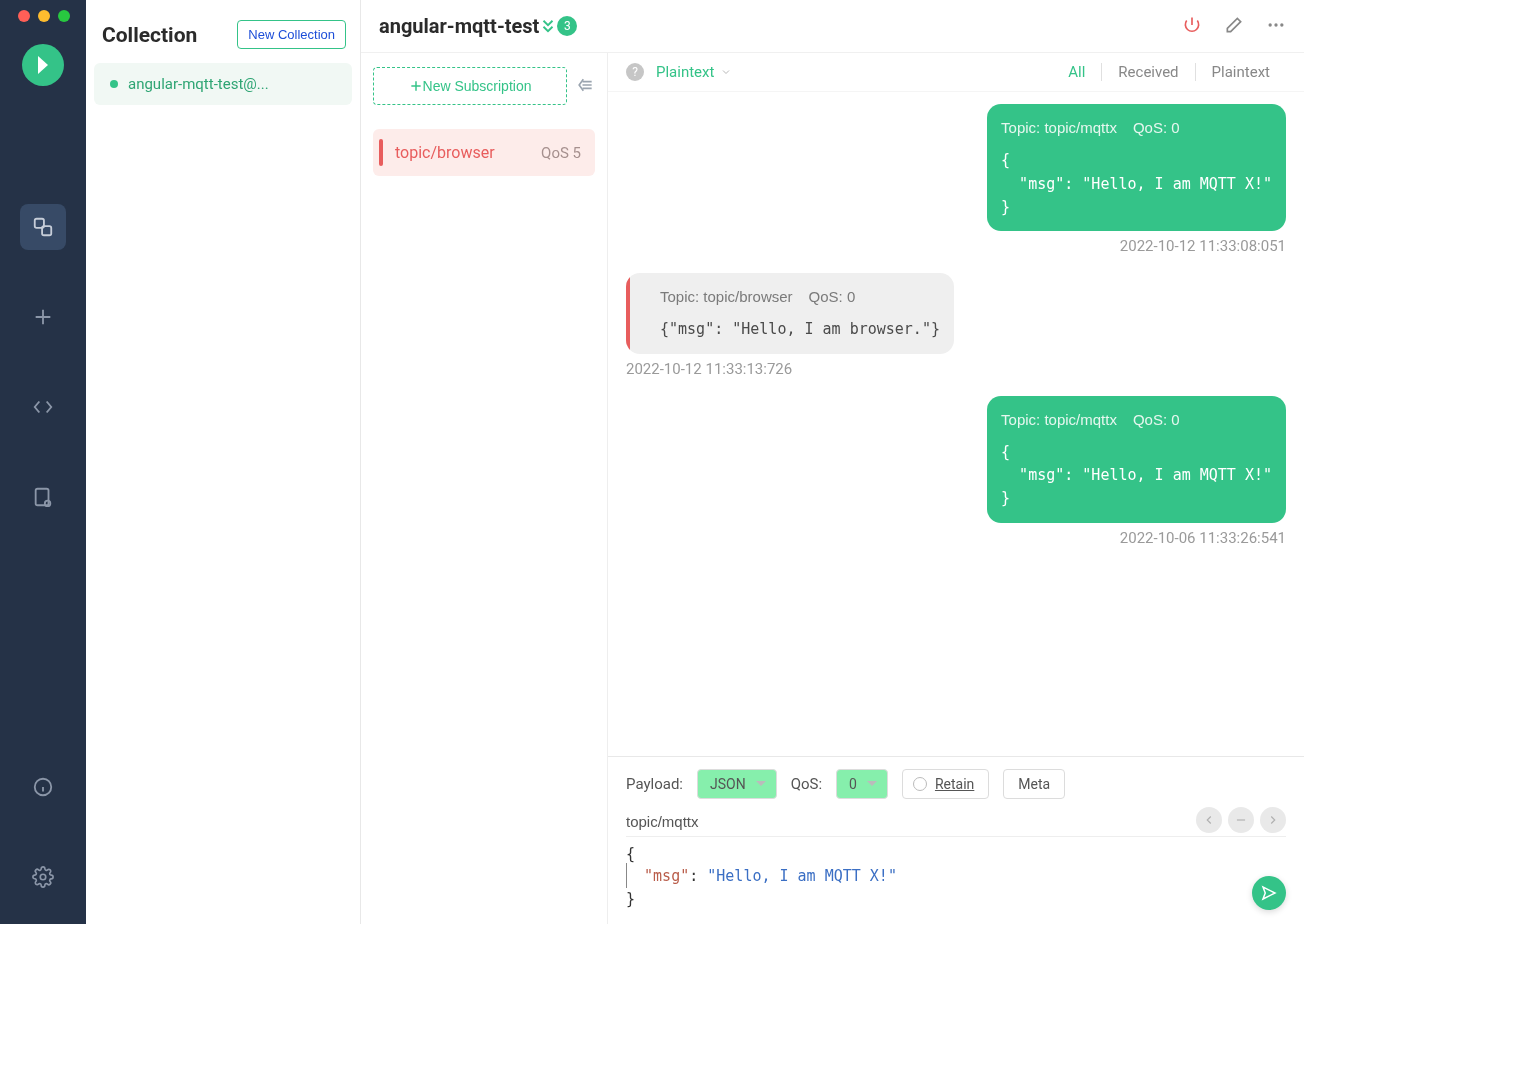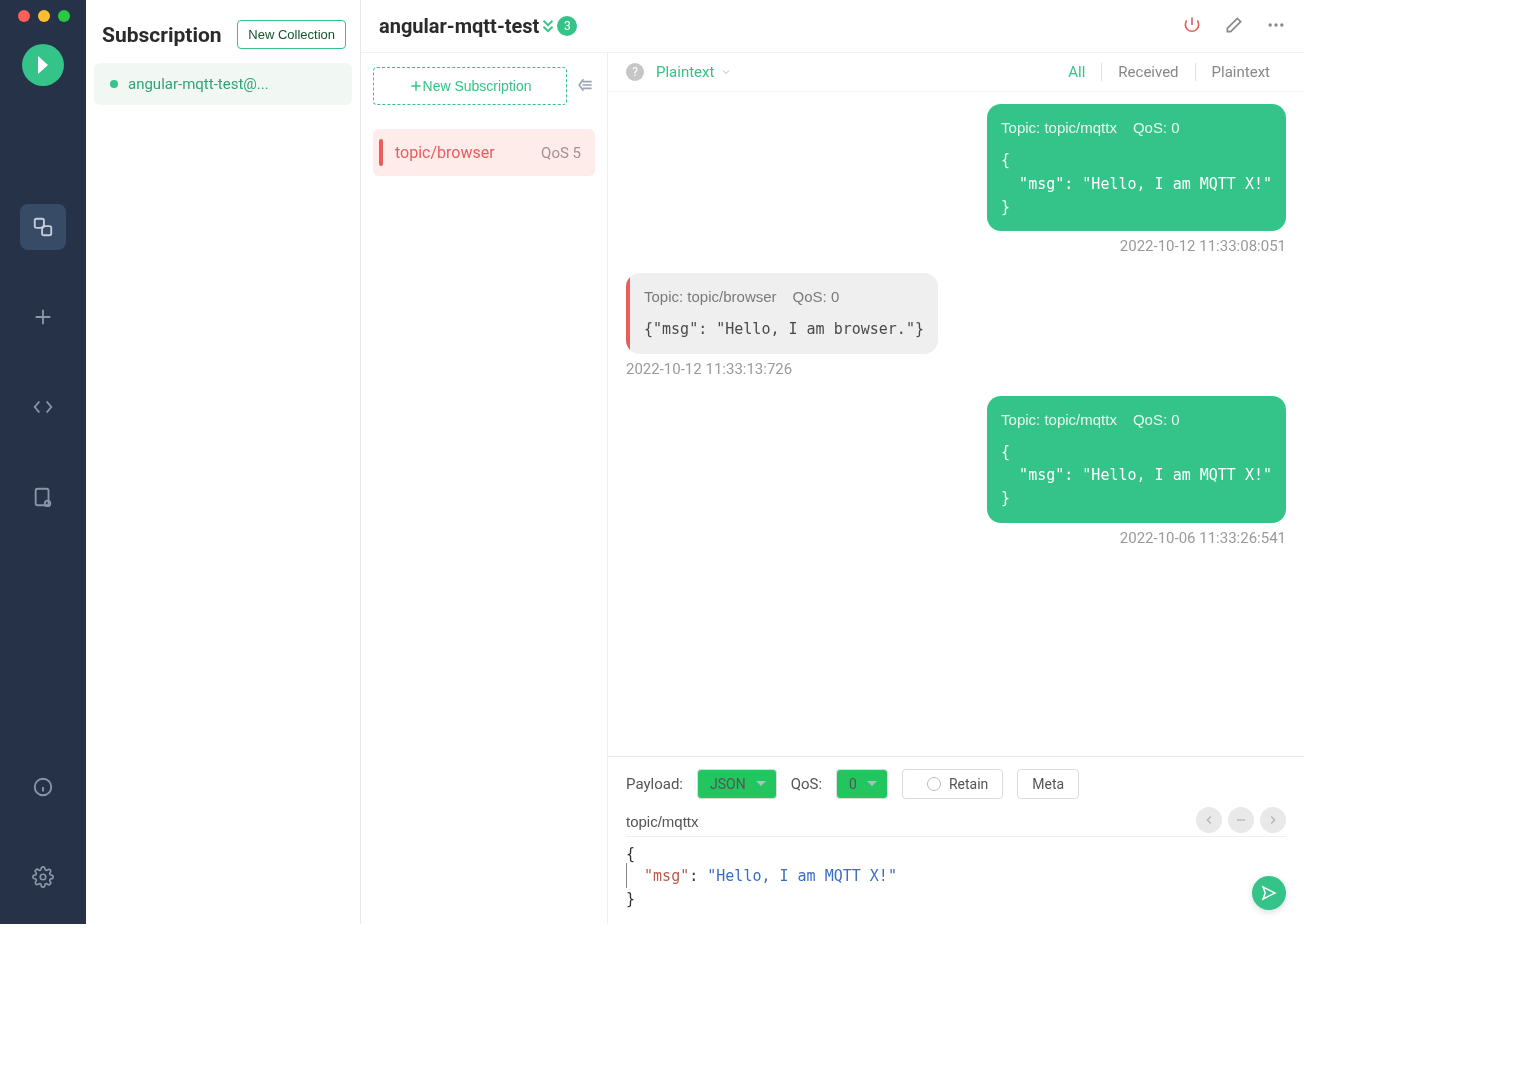--- a/index.html
+++ b/index.html
@@ -20,21 +20,21 @@
 .rail .nav-btn { width: 46px; height: 46px; border-radius: 8px; display: flex; align-items: center; justify-content: center; color: #8b96a8; cursor: pointer; }
 .rail .nav-btn.active { background: #374a66; color: #c6cdd8; }
 .rail .nav-btn svg { width: 22px; height: 22px; }
 .rail .nav-gap { height: 28px; }
 .rail .spacer { flex: 1; }
 
 
 .sidebar { width: 275px; border-right: 1px solid #e8e8e8; display: flex; flex-direction: column; }
 .side-head { display: flex; align-items: center; justify-content: space-between; padding: 20px 14px 14px 16px; }
 .side-head h1 { font-size: 21px; font-weight: 700; color: #2b2b2b; }
-.newcol-btn { border: 1px solid #34c388; color: #14532d; background: #fff; border-radius: 4px; padding: 6px 10px; font-size: 13px; cursor: pointer; }
+.newcol-btn { border: 1px solid #34c388; color: #1d4ed8; background: #fff; border-radius: 4px; padding: 6px 10px; font-size: 13px; cursor: pointer; }
 .conn-item { display: flex; align-items: center; gap: 10px; padding: 12px 16px; background: #f1f8f4; border-radius: 6px; margin: 0 8px; cursor: pointer; }
 .conn-dot { width: 8px; height: 8px; border-radius: 50%; background: #34c388; }
 .conn-name { color: #2fa574; font-size: 15px; white-space: nowrap; overflow: hidden; text-overflow: ellipsis; }
 
 
 .main { flex: 1; display: flex; flex-direction: column; min-width: 0; }
 .main-head { display: flex; align-items: center; padding: 14px 18px; border-bottom: 1px solid #f0f0f0; }
 .main-head .title { font-size: 20px; font-weight: 700; color: #2b2b2b; }
 .main-head .expand-icon { color: #34c388; display: flex; }
 .badge { background: #34c388; color: #fff; width: 20px; height: 20px; border-radius: 50%; display: flex; align-items: center; justify-content: center; font-size: 12px; }
@@ -68,33 +68,33 @@
 .filter-tabs .ft { padding: 0 16px; cursor: pointer; border-left: 1px solid #e0e0e0; }
 .filter-tabs .ft:first-child { border-left: none; }
 .filter-tabs .ft.active { color: #34c388; }
 
 .msg-scroll { flex: 1; overflow: auto; padding: 12px 18px; min-height: 0; }
 .msg-row { display: flex; flex-direction: column; margin-bottom: 18px; }
 .msg-row.sent { align-items: flex-end; }
 .msg-row.recv { align-items: flex-start; }
 .bubble { border-radius: 14px; padding: 12px 14px; max-width: 520px; font-family: "SFMono-Regular", Menlo, Consolas, monospace; font-size: 15px; line-height: 1.55; white-space: pre; overflow-x: auto; }
 .bubble.sent { background: #34c388; color: #fff; }
-.bubble.recv { background: #efefef; color: #4a4a4a; position: relative; padding-left: 18px; }
+.bubble.recv { background: #efefef; color: #4a4a4a; position: relative; padding-left: 34px; }
 .bubble.recv::before { content: ""; position: absolute; left: 0; top: 0; bottom: 0; width: 4px; background: #e85d5d; border-radius: 6px 0 0 6px; }
 .bub-head { display: flex; gap: 16px; margin-bottom: 10px; font-family: -apple-system, sans-serif; font-size: 15px; }
 .bubble.sent .bub-head { color: #e6f7ef; }
 .bubble.recv .bub-head { color: #7a7a7a; }
 .ts { color: #9a9a9a; font-size: 15px; margin-top: 6px; }
 
 
 .composer { border-top: 1px solid #e8e8e8; padding: 12px 18px 14px 18px; position: relative; }
 .comp-row1 { display: flex; align-items: center; gap: 14px; color: #555; font-size: 15px; flex-wrap: wrap; }
-.sel { border: 1px solid #dcdcdc; border-radius: 4px; padding: 6px 30px 6px 12px; font-size: 14px; cursor: pointer; position: relative; color: #555; background: #22c55e; }
+.sel { border: 1px solid #dcdcdc; border-radius: 4px; padding: 6px 30px 6px 12px; font-size: 14px; cursor: pointer; position: relative; color: #555; background: #86efac; }
 .sel::after { content: ""; position: absolute; right: 10px; top: 50%; transform: translateY(-30%); border: 5px solid transparent; border-top-color: #bbb; }
-.retain-btn { border: 1px solid #dcdcdc; border-radius: 4px; padding: 6px 14px 6px 24px; font-size: 14px; cursor: pointer; color: #555; display: flex; align-items: center; gap: 8px; background: #fff; }
+.retain-btn { border: 1px solid #dcdcdc; border-radius: 4px; padding: 6px 14px 6px 10px; font-size: 14px; cursor: pointer; color: #555; display: flex; align-items: center; gap: 8px; background: #fff; text-decoration: underline; }
 .retain-btn .radio { width: 14px; height: 14px; border: 1.5px solid #bbb; border-radius: 50%; }
 .meta-btn { border: 1px solid #dcdcdc; border-radius: 4px; padding: 6px 14px; font-size: 14px; cursor: pointer; color: #555; background: #fff; }
 .topic-input { margin-top: 10px; display: flex; align-items: center; border-bottom: 1px solid #eee; padding: 4px 0 6px; }
 .topic-input input { border: none; outline: none; font-size: 15px; flex: 1; color: #555; }
 .topic-input .chev { color: #bbb; cursor: pointer; }
 .editor { margin-top: 6px; font-family: "SFMono-Regular", Menlo, Consolas, monospace; font-size: 15px; line-height: 1.5; white-space: pre; color: #333; position: relative; min-height: 60px; }
 .editor .cursor { position: absolute; left: 0; top: 20px; bottom: 22px; border-left: 1.5px solid #888; }
 .tok-key { color: #b95d4a; }
 .tok-str { color: #3b6fc4; }
 .history-nav { position: absolute; right: 18px; top: 50px; display: flex; gap: 6px; }
@@ -157,21 +157,21 @@
       <svg viewBox="0 0 24 24" fill="none" stroke="currentColor" stroke-width="1.8">
           <circle cx="12" cy="12" r="3"></circle>
           <path d="M19.4 15a1.7 1.7 0 00.34 1.87l.06.06a2 2 0 11-2.83 2.83l-.06-.06a1.7 1.7 0 00-1.87-.34 1.7 1.7 0 00-1.03 1.56V21a2 2 0 11-4 0v-.09a1.7 1.7 0 00-1.03-1.56 1.7 1.7 0 00-1.87.34l-.06.06a2 2 0 11-2.83-2.83l.06-.06a1.7 1.7 0 00.34-1.87 1.7 1.7 0 00-1.56-1.03H3a2 2 0 110-4h.09a1.7 1.7 0 001.56-1.03 1.7 1.7 0 00-.34-1.87l-.06-.06a2 2 0 112.83-2.83l.06.06a1.7 1.7 0 001.87.34H9a1.7 1.7 0 001.03-1.56V3a2 2 0 114 0v.09a1.7 1.7 0 001.03 1.56 1.7 1.7 0 001.87-.34l.06-.06a2 2 0 112.83 2.83l-.06.06a1.7 1.7 0 00-.34 1.87V9a1.7 1.7 0 001.56 1.03H21a2 2 0 110 4h-.09a1.7 1.7 0 00-1.56 1.03z"></path>
         </svg>
     </div>
     <div style="height:16px"></div>
   </div>
 
   <div class="sidebar">
     <div class="side-head">
-      <h1>Subscription</h1>
+      <h1>Collection</h1>
       <button class="newcol-btn">New Collection</button>
     </div>
     <div class="conn-item">
       <span class="conn-dot"></span>
       <span class="conn-name">angular-mqtt-test@...</span>
     </div>
   </div>
 
   <div class="main">
     <div class="main-head">

